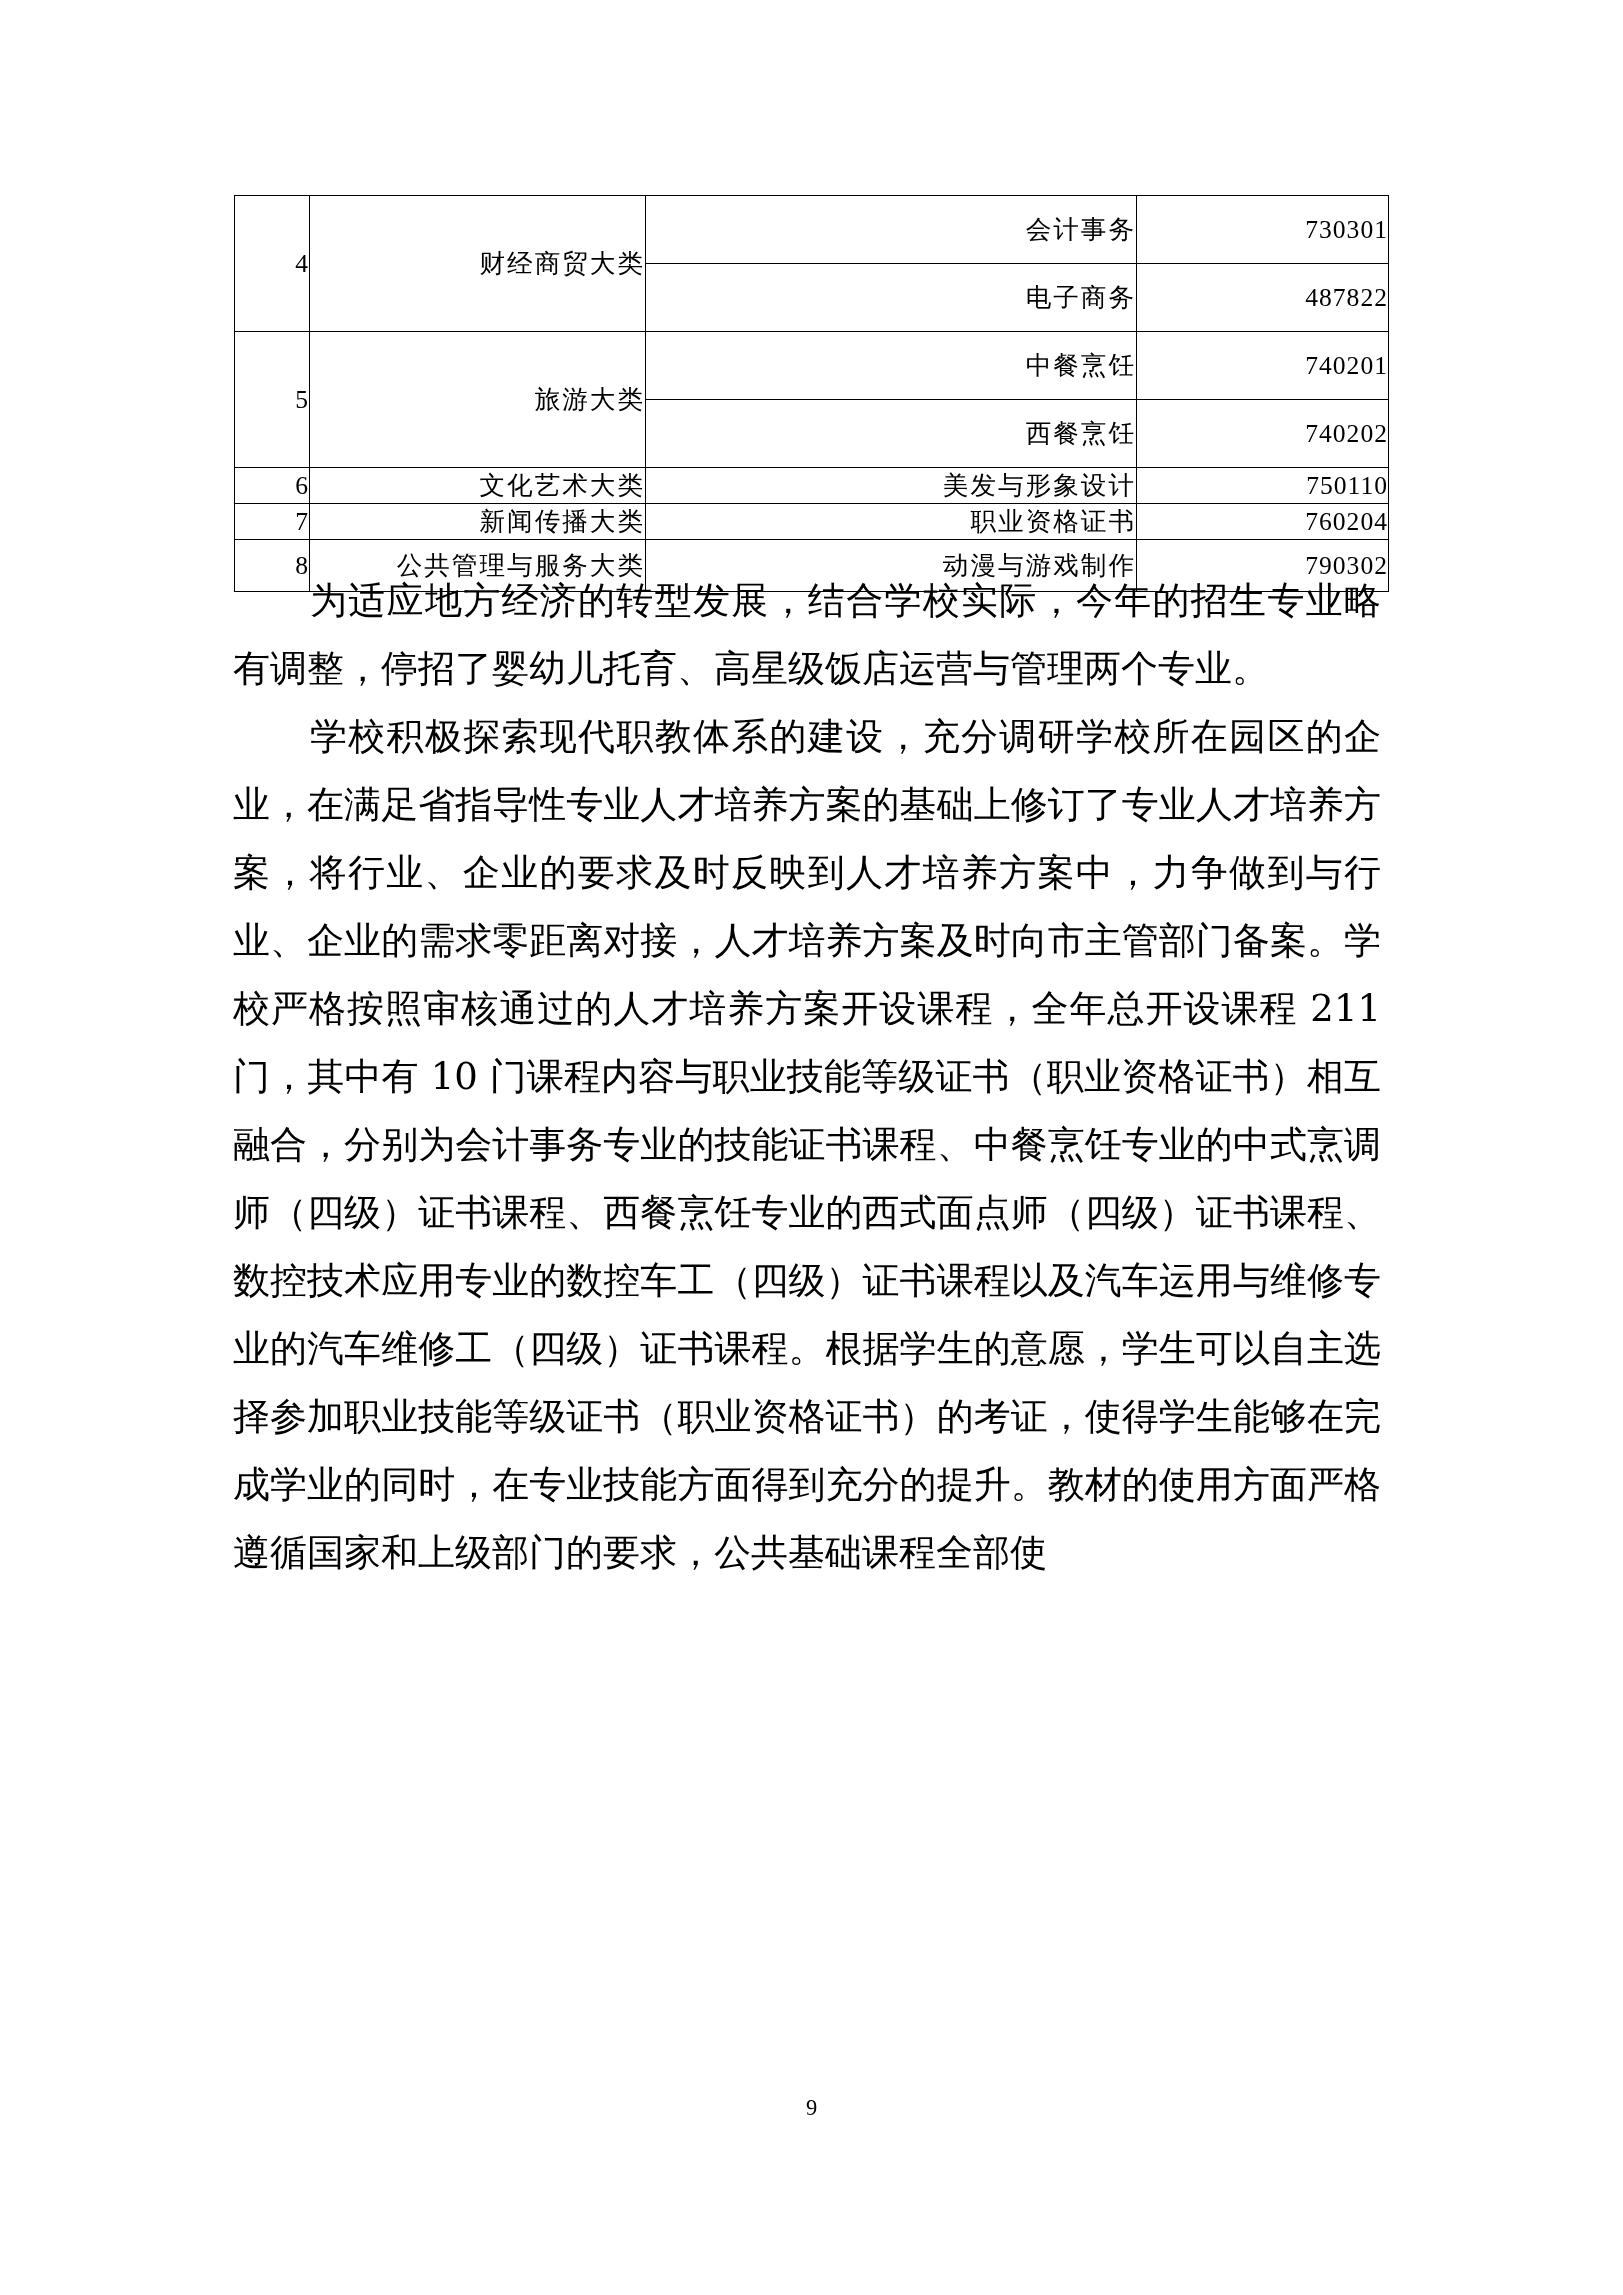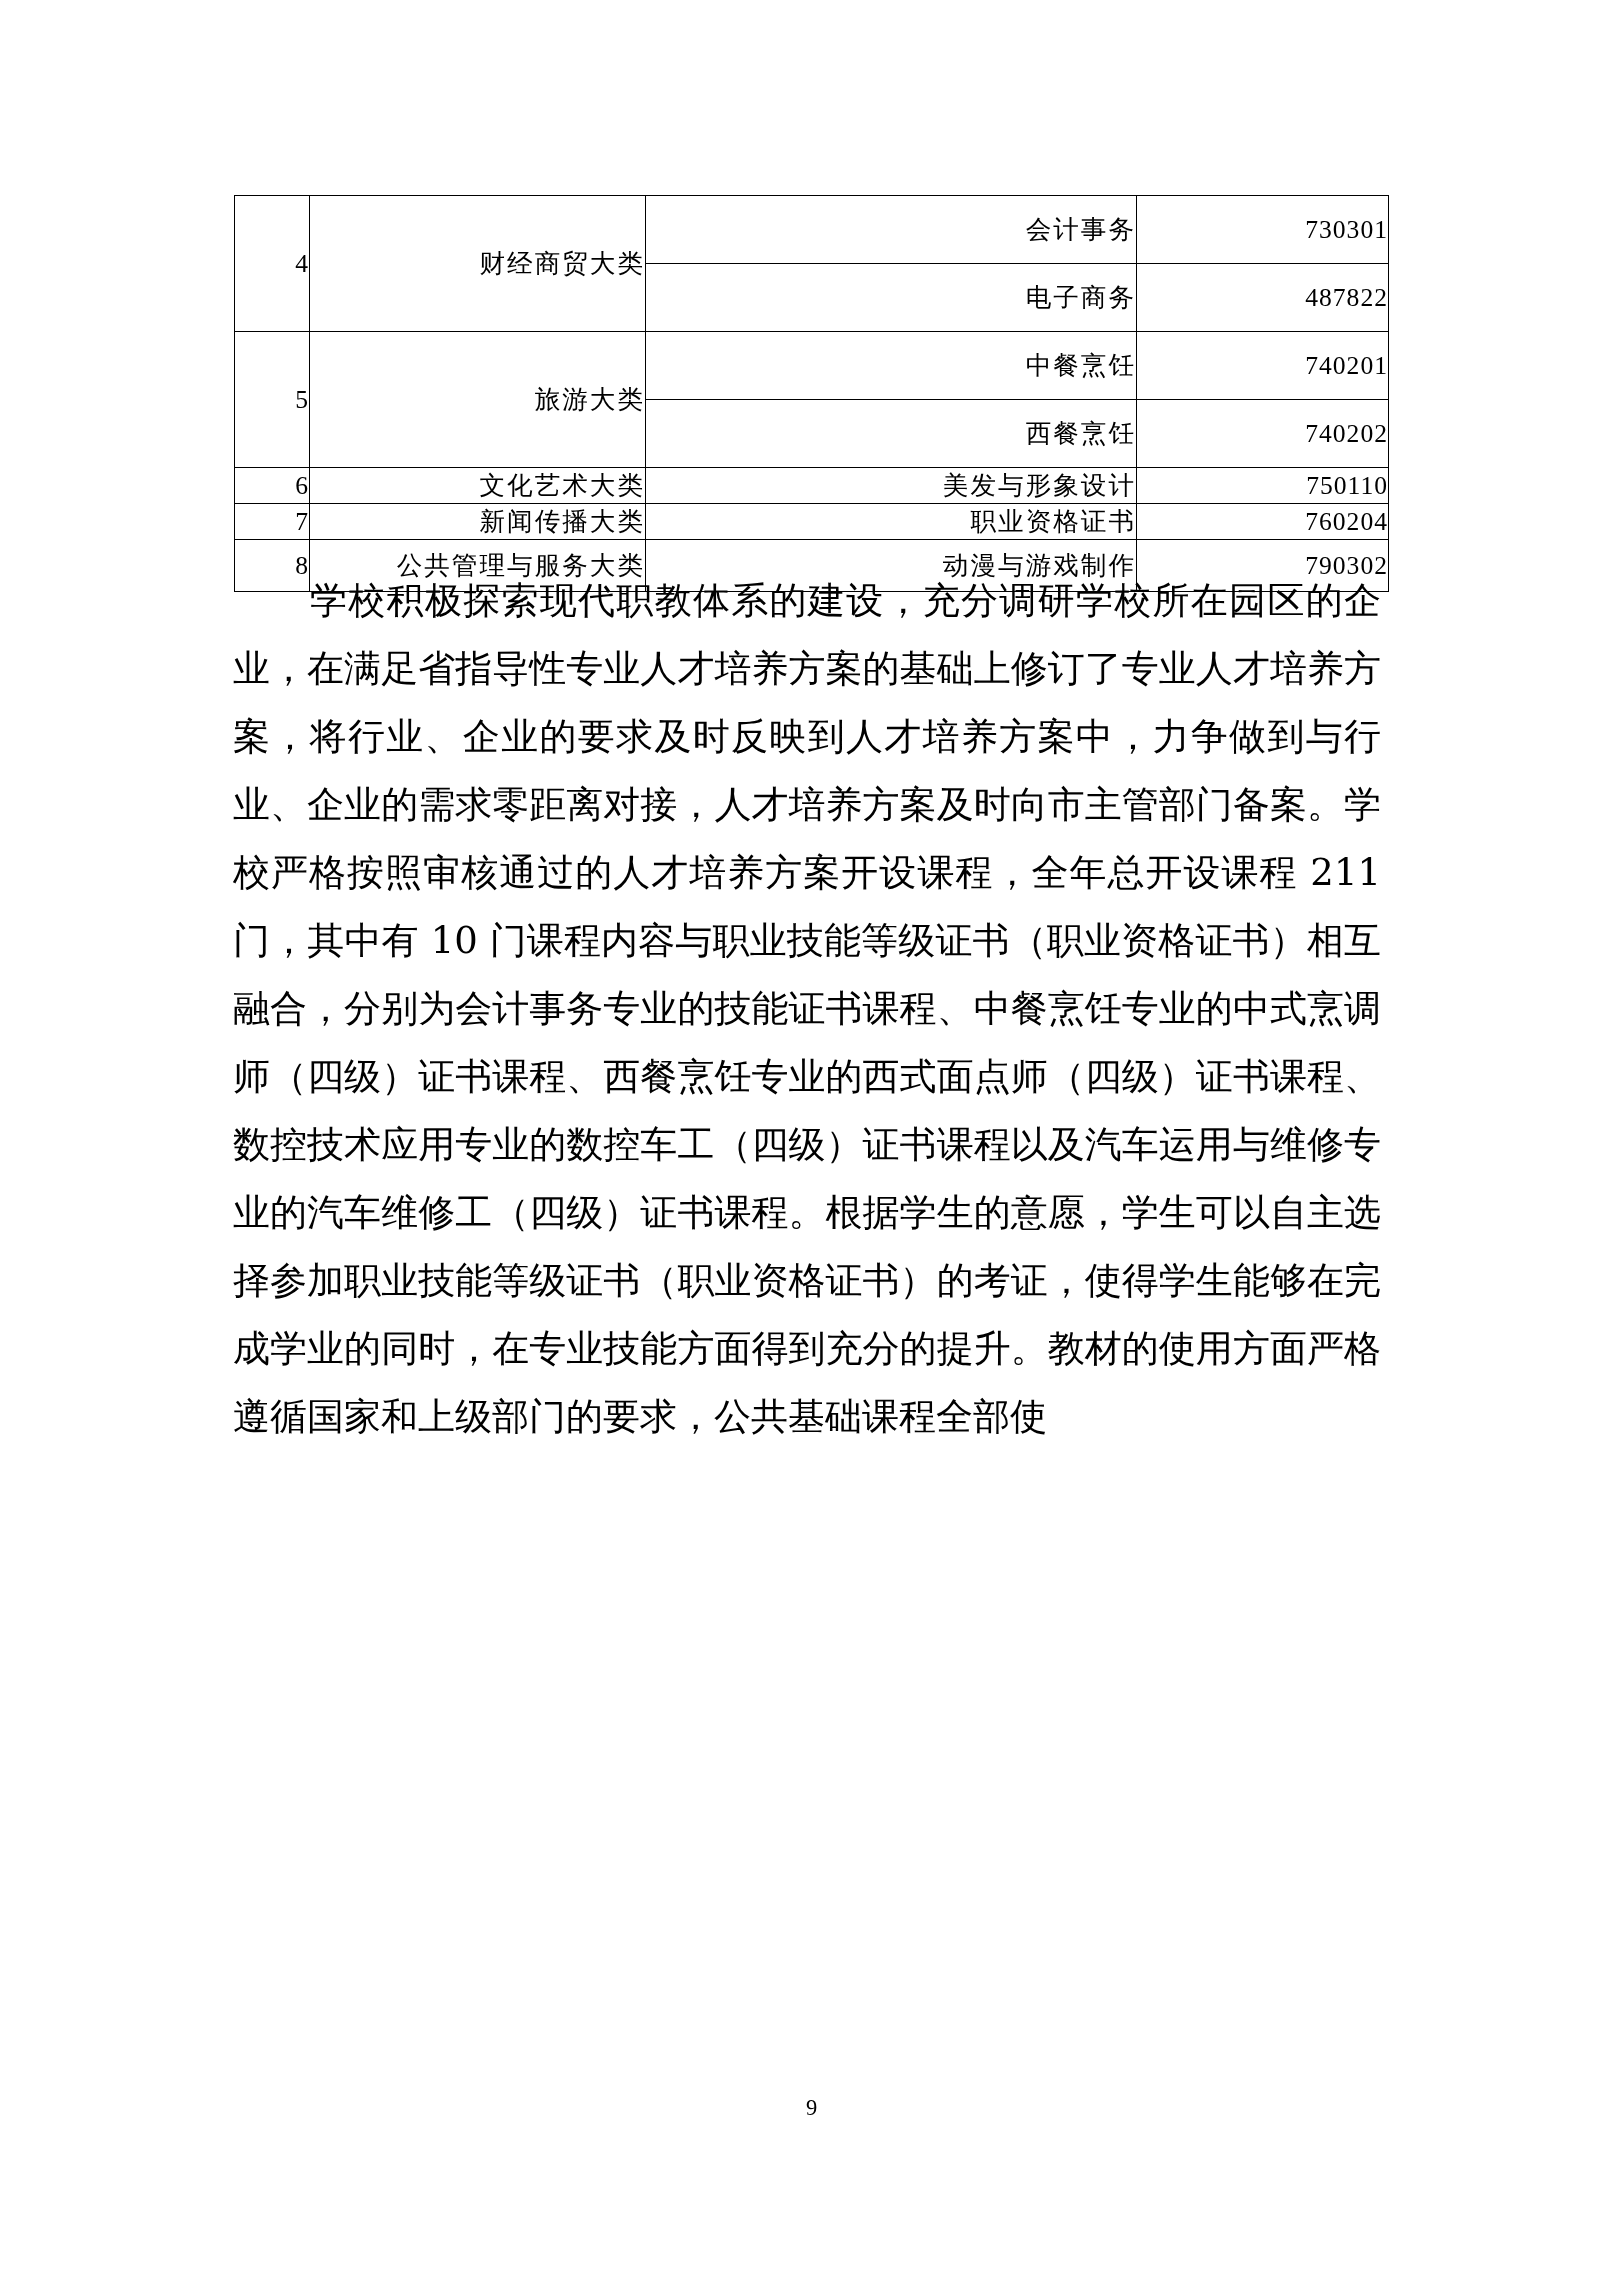--- a/index.html
+++ b/index.html
@@ -140,19 +140,20 @@
           <td class="c-num cell-code">8</td>
           <td class="c-group cell-cjk">公共管理与服务大类</td>
           <td class="c-major cell-cjk">动漫与游戏制作</td>
           <td class="c-code cell-code">790302</td>
         </tr>
       </tbody>
     </table>
   </div>
 
   <div class="body-text">
+    <p class="para">为适应地方经济的转型发展，结合学校实际，今年的招生专业略有调整，停招了婴幼儿托育、高星级饭店运营与管理两个专业。</p>
     <p class="para">学校积极探索现代职教体系的建设，充分调研学校所在园区的企业，在满足省指导性专业人才培养方案的基础上修订了专业人才培养方案，将行业、企业的要求及时反映到人才培养方案中，力争做到与行业、企业的需求零距离对接，人才培养方案及时向市主管部门备案。学校严格按照审核通过的人才培养方案开设课程，全年总开设课程 211 门，其中有 10 门课程内容与职业技能等级证书（职业资格证书）相互融合，分别为会计事务专业的技能证书课程、中餐烹饪专业的中式烹调师（四级）证书课程、西餐烹饪专业的西式面点师（四级）证书课程、数控技术应用专业的数控车工（四级）证书课程以及汽车运用与维修专业的汽车维修工（四级）证书课程。根据学生的意愿，学生可以自主选择参加职业技能等级证书（职业资格证书）的考证，使得学生能够在完成学业的同时，在专业技能方面得到充分的提升。教材的使用方面严格遵循国家和上级部门的要求，公共基础课程全部使</p>
   </div>
 
   <div class="page-number">9</div>
 
 </div>
 
 
 </body></html>

